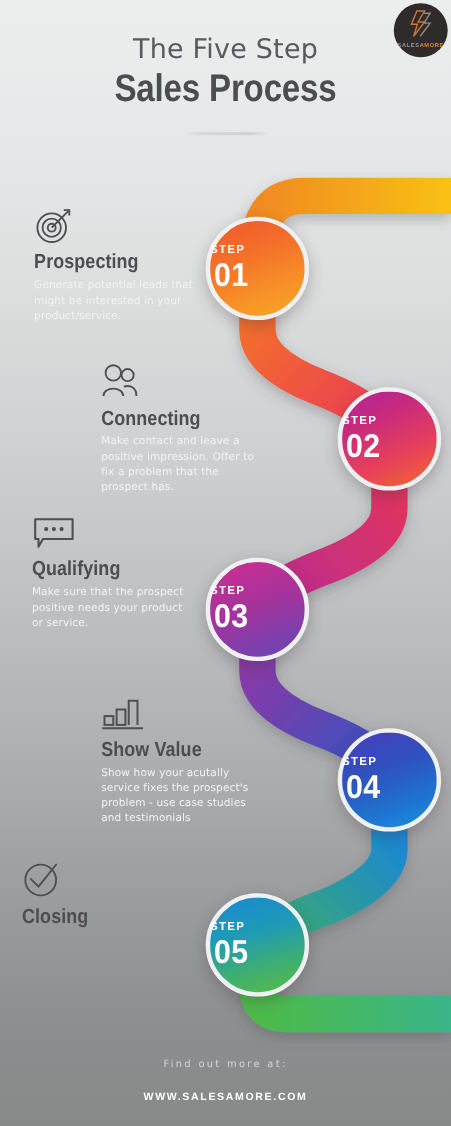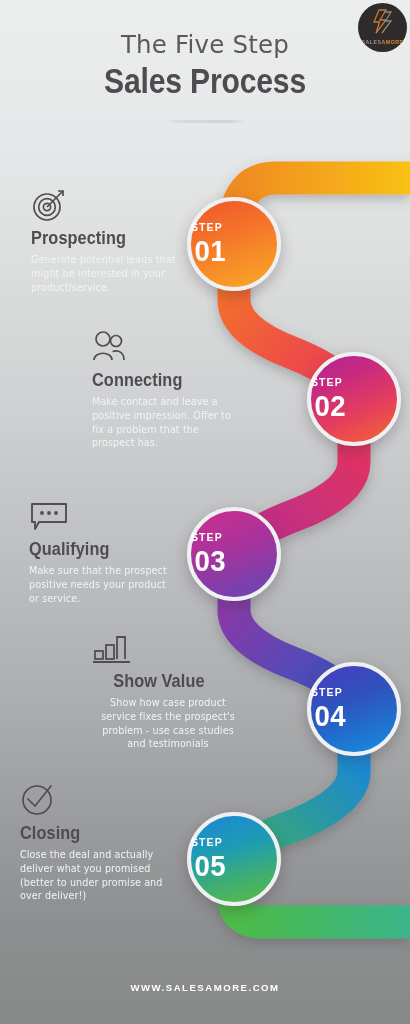--- a/index.html
+++ b/index.html
@@ -74,22 +74,22 @@
     font-size:18.5px; font-weight:700; color:#4d4d4f; letter-spacing:.1px;
     transform:scaleX(.88); transform-origin:left center; line-height:1.05;
     font-family:"Liberation Sans", sans-serif;
   }
   .block p{
     font-size:9.6px; line-height:1.42; color:#f2f3f4; margin-top:6px;
     font-family:"DejaVu Sans", sans-serif; letter-spacing:.1px;
   }
   #b1{ left:31px; top:188px; width:150px; }
   #b2{ left:92px; top:330px; width:150px; }
-  #b3{ left:29px; top:500px; width:150px; }
-  #b4{ left:92px; top:633px; width:152px;text-align:center; }
+  #b3{ left:29px; top:468px; width:150px; }
+  #b4{ left:92px; top:633px; width:152px; }
   #b5{ left:20px; top:783px; width:152px; }
 
   
   .footer{ position:absolute; left:0; top:963px; width:410px; text-align:center; }
   .footer .f1{
     font-size:9px; color:#d3d5d6; letter-spacing:2.1px; font-weight:400;
     font-family:"DejaVu Sans", sans-serif;
   }
   .footer .f2{
     font-size:9.6px; color:#ffffff; letter-spacing:1.5px; font-weight:700;
@@ -211,29 +211,29 @@
   </div>
 
   <div class="block" id="b4">
     <svg class="icon" width="40" height="32" viewBox="0 0 40 32">
       <rect x="3" y="18" width="8" height="8" fill="none" stroke="#4f4f51" stroke-width="1.8"></rect>
       <rect x="14" y="12" width="8" height="14" fill="none" stroke="#4f4f51" stroke-width="1.8"></rect>
       <path d="M25 26 V4 H33 V26" fill="none" stroke="#4f4f51" stroke-width="1.8"></path>
       <path d="M1 29 H38" stroke="#4f4f51" stroke-width="1.8"></path>
     </svg>
     <h3>Show Value</h3>
-    <p>Show how case product service fixes the prospect's problem - use case studies and testimonials</p>
+    <p>Show how your acutally service fixes the prospect's problem - use case studies and testimonials</p>
   </div>
 
   <div class="block" id="b5">
     <svg class="icon" width="36" height="34" viewBox="0 0 36 34">
       <circle cx="17" cy="17" r="14" fill="none" stroke="#4f4f51" stroke-width="1.7"></circle>
       <path d="M8 16 L15 23 L31 3" fill="none" stroke="#4f4f51" stroke-width="1.7" stroke-linecap="round"></path>
     </svg>
     <h3>Closing</h3>
-    <p>Close the deal and actually deliver what you promised (better to under promise and over deliver!)</p>
   </div>
 
   <div class="footer">
+    <div class="f1">Find out more at:</div>
     <div class="f2">WWW.SALESAMORE.COM</div>
   </div>
 
 </div>
 
 </body></html>

